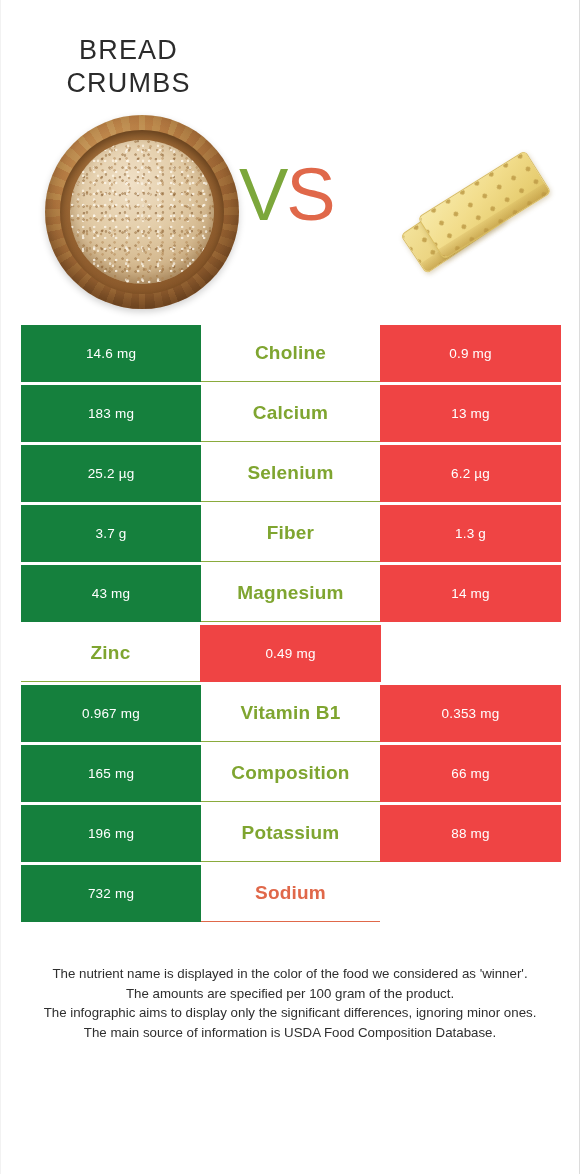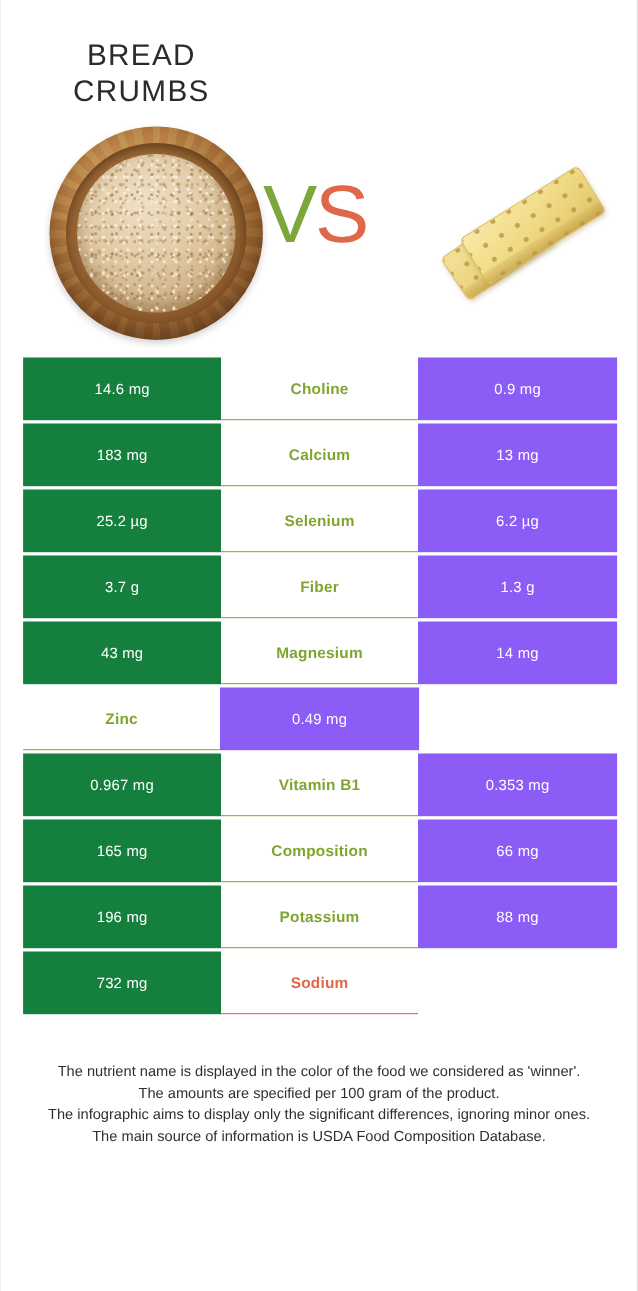--- a/index.html
+++ b/index.html
@@ -195,27 +195,27 @@
   }
   .cell-left {
     width: 180px;
     background: #15803d;
     color: #ffffff;
   }
   .cell-mid {
     width: 179px;
     background: #ffffff;
     font-weight: 700;
-    font-size: 14px;
+    font-size: 19px;
     border-bottom: 1px solid #8aab3d;
   }
   .cell-mid.win-right { border-bottom-color: #e0684a; }
   .cell-right {
     width: 181px;
-    background: #8b5cf6;
+    background: #ef4444;
     color: #ffffff;
   }
   .name-green  { color: #7FA530; }
   .name-orange { color: #E0684A; text-align: center; }
 
   
   .footer {
     margin-top: 42px;
     padding: 0 22px;
     text-align: center;

